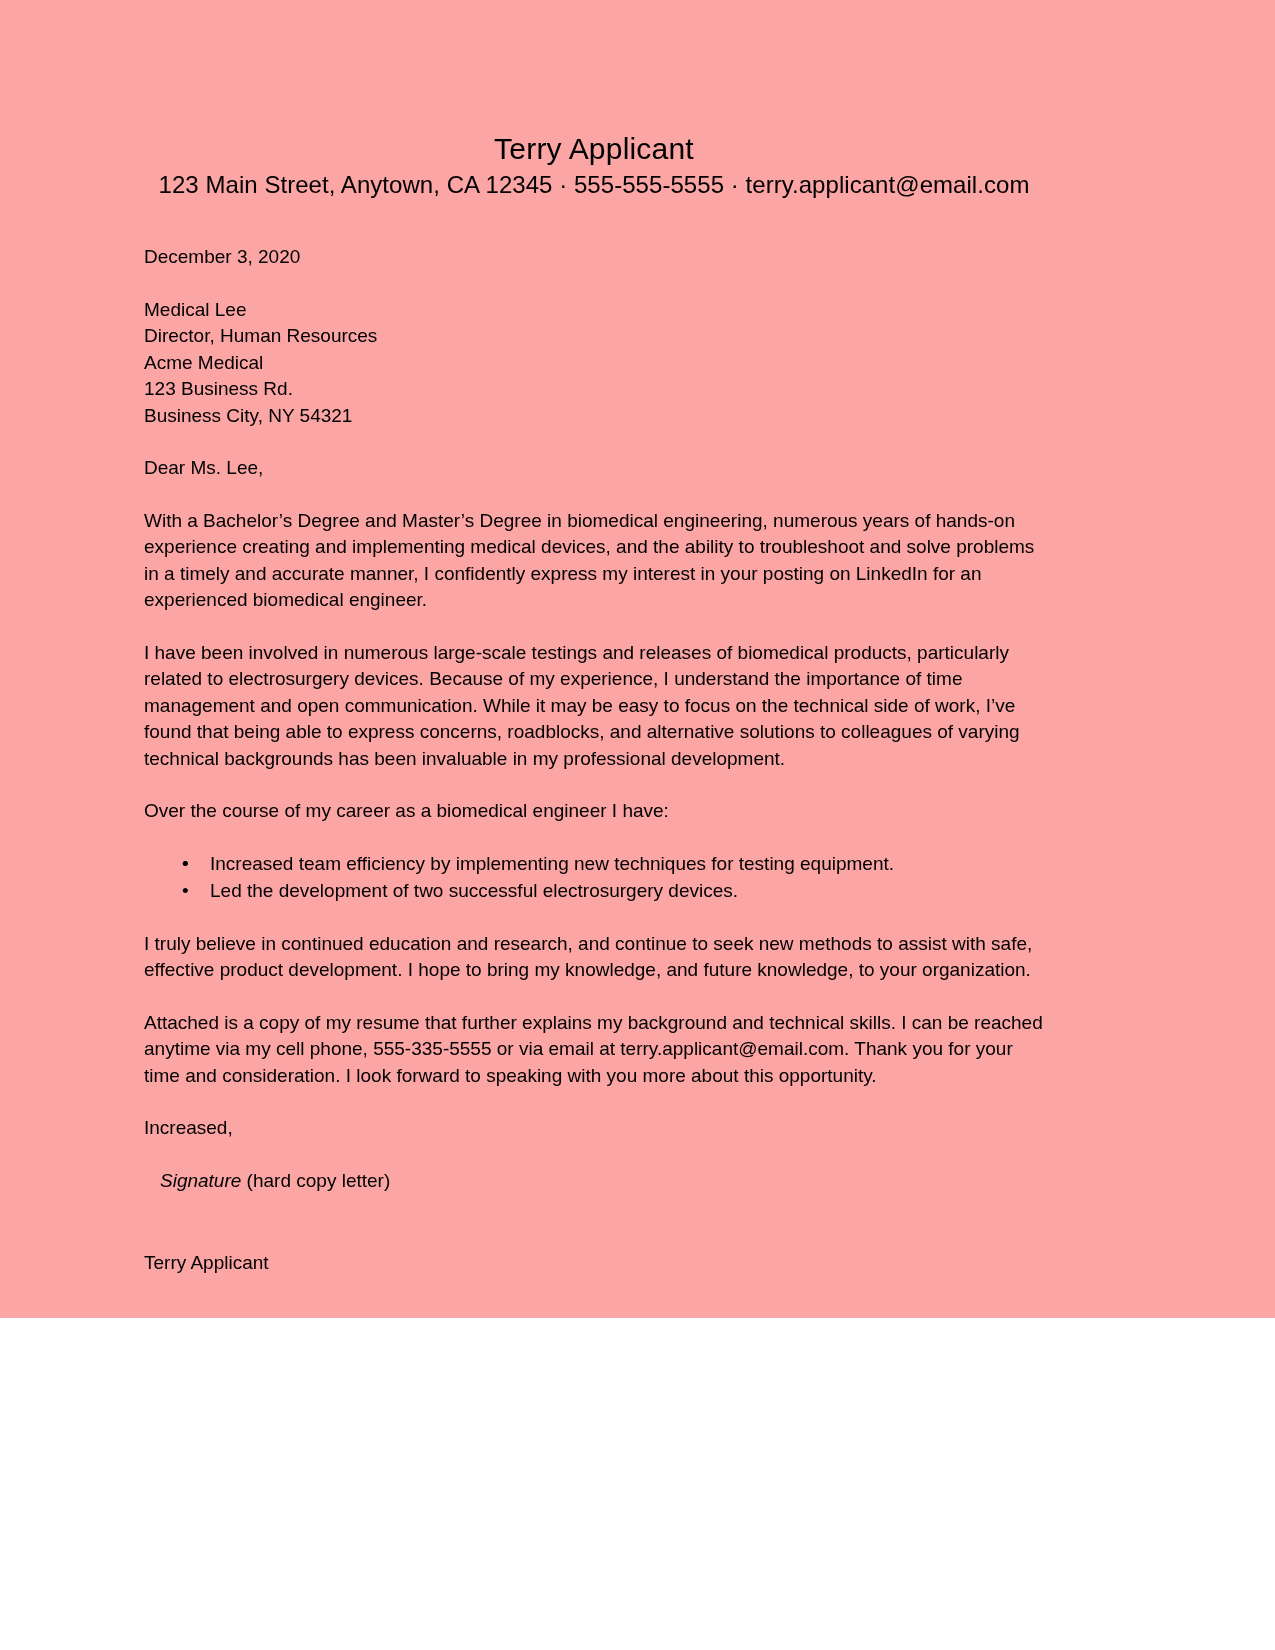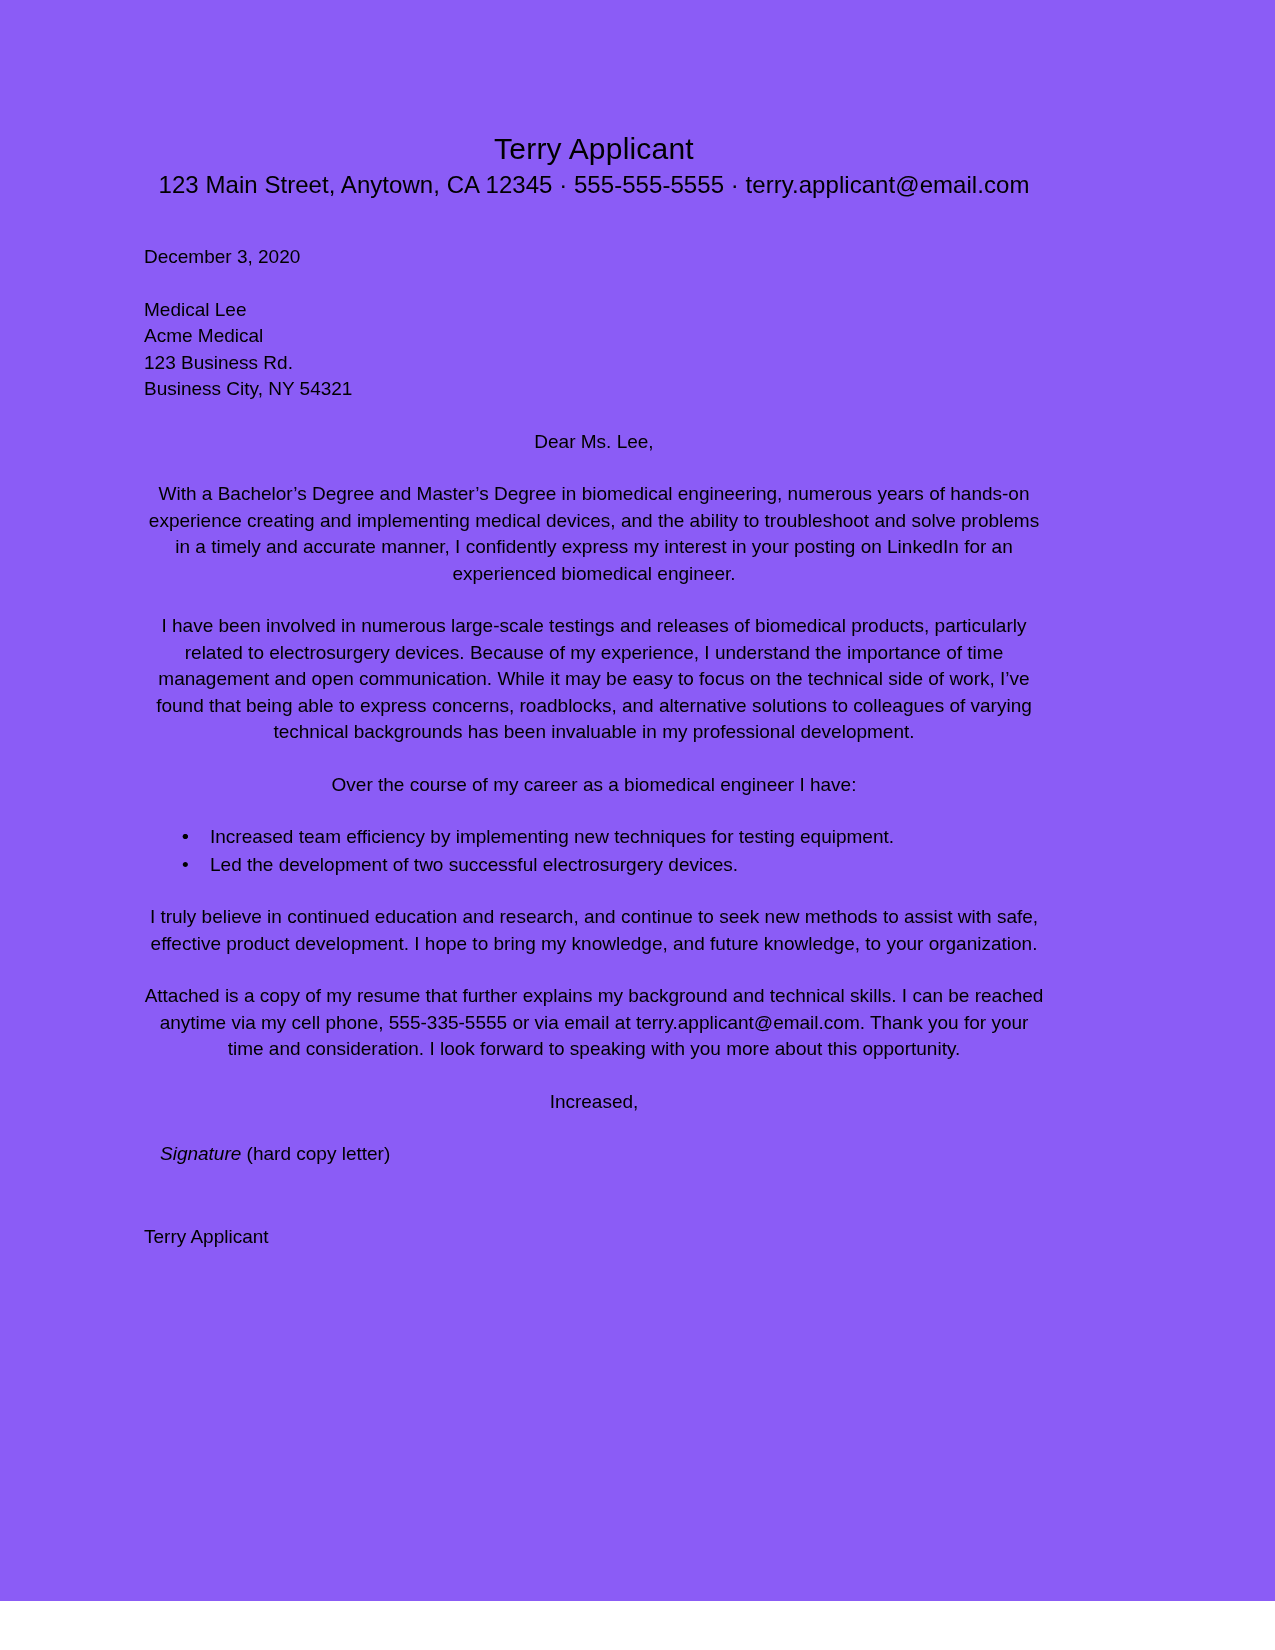--- a/index.html
+++ b/index.html
@@ -7,22 +7,22 @@
     padding: 0;
     background: #ffffff;
   }
   body {
     font-family: "Liberation Sans", sans-serif;
     color: #000000;
   }
   .page {
     position: relative;
     width: 1275px;
-    height: 1601px;
-    background: #8b5cf6;
+    height: 1318px;
+    background: #fca5a5;
     box-sizing: border-box;
     overflow: hidden;
   }
   .content {
     position: absolute;
     left: 144px;
     top: 130px;
     width: 900px;
   }
   .letter-head {
@@ -42,21 +42,20 @@
     margin: 4px 0 0 0;
     letter-spacing: 0.05px;
   }
   .body-block {
     margin-top: 46px;
     font-size: 19px;
     line-height: 26.5px;
   }
   .para {
     margin: 16px 0 26px 0;
-    text-align: center;
   }
   .addr-line {
     margin: 0;
   }
   .addr-block {
     margin: 0 0 26px 0;
   }
   .date-line {
     margin: 8px 0 26px 0;
   }
@@ -97,20 +96,21 @@
       <div class="applicant-name">Terry Applicant</div>
       <div class="applicant-contact">123 Main Street, Anytown, CA 12345 · 555-555-5555 · terry.applicant@email.com</div>
     </div>
 
     <div class="body-block">
 
       <p class="date-line">December 3, 2020</p>
 
       <div class="addr-block">
         <p class="addr-line">Medical Lee</p>
+        <p class="addr-line">Director, Human Resources</p>
         <p class="addr-line">Acme Medical</p>
         <p class="addr-line">123 Business Rd.</p>
         <p class="addr-line">Business City, NY 54321</p>
       </div>
 
       <p class="para">Dear Ms. Lee,</p>
 
       <p class="para">With a Bachelor’s Degree and Master’s Degree in biomedical engineering, numerous years of hands-on experience creating and implementing medical devices, and the ability to troubleshoot and solve problems in a timely and accurate manner, I confidently express my interest in your posting on LinkedIn for an experienced biomedical engineer.</p>
 
       <p class="para">I have been involved in numerous large-scale testings and releases of biomedical products, particularly related to electrosurgery devices. Because of my experience, I understand the importance of time management and open communication. While it may be easy to focus on the technical side of work, I’ve found that being able to express concerns, roadblocks, and alternative solutions to colleagues of varying technical backgrounds has been invaluable in my professional development.</p>

